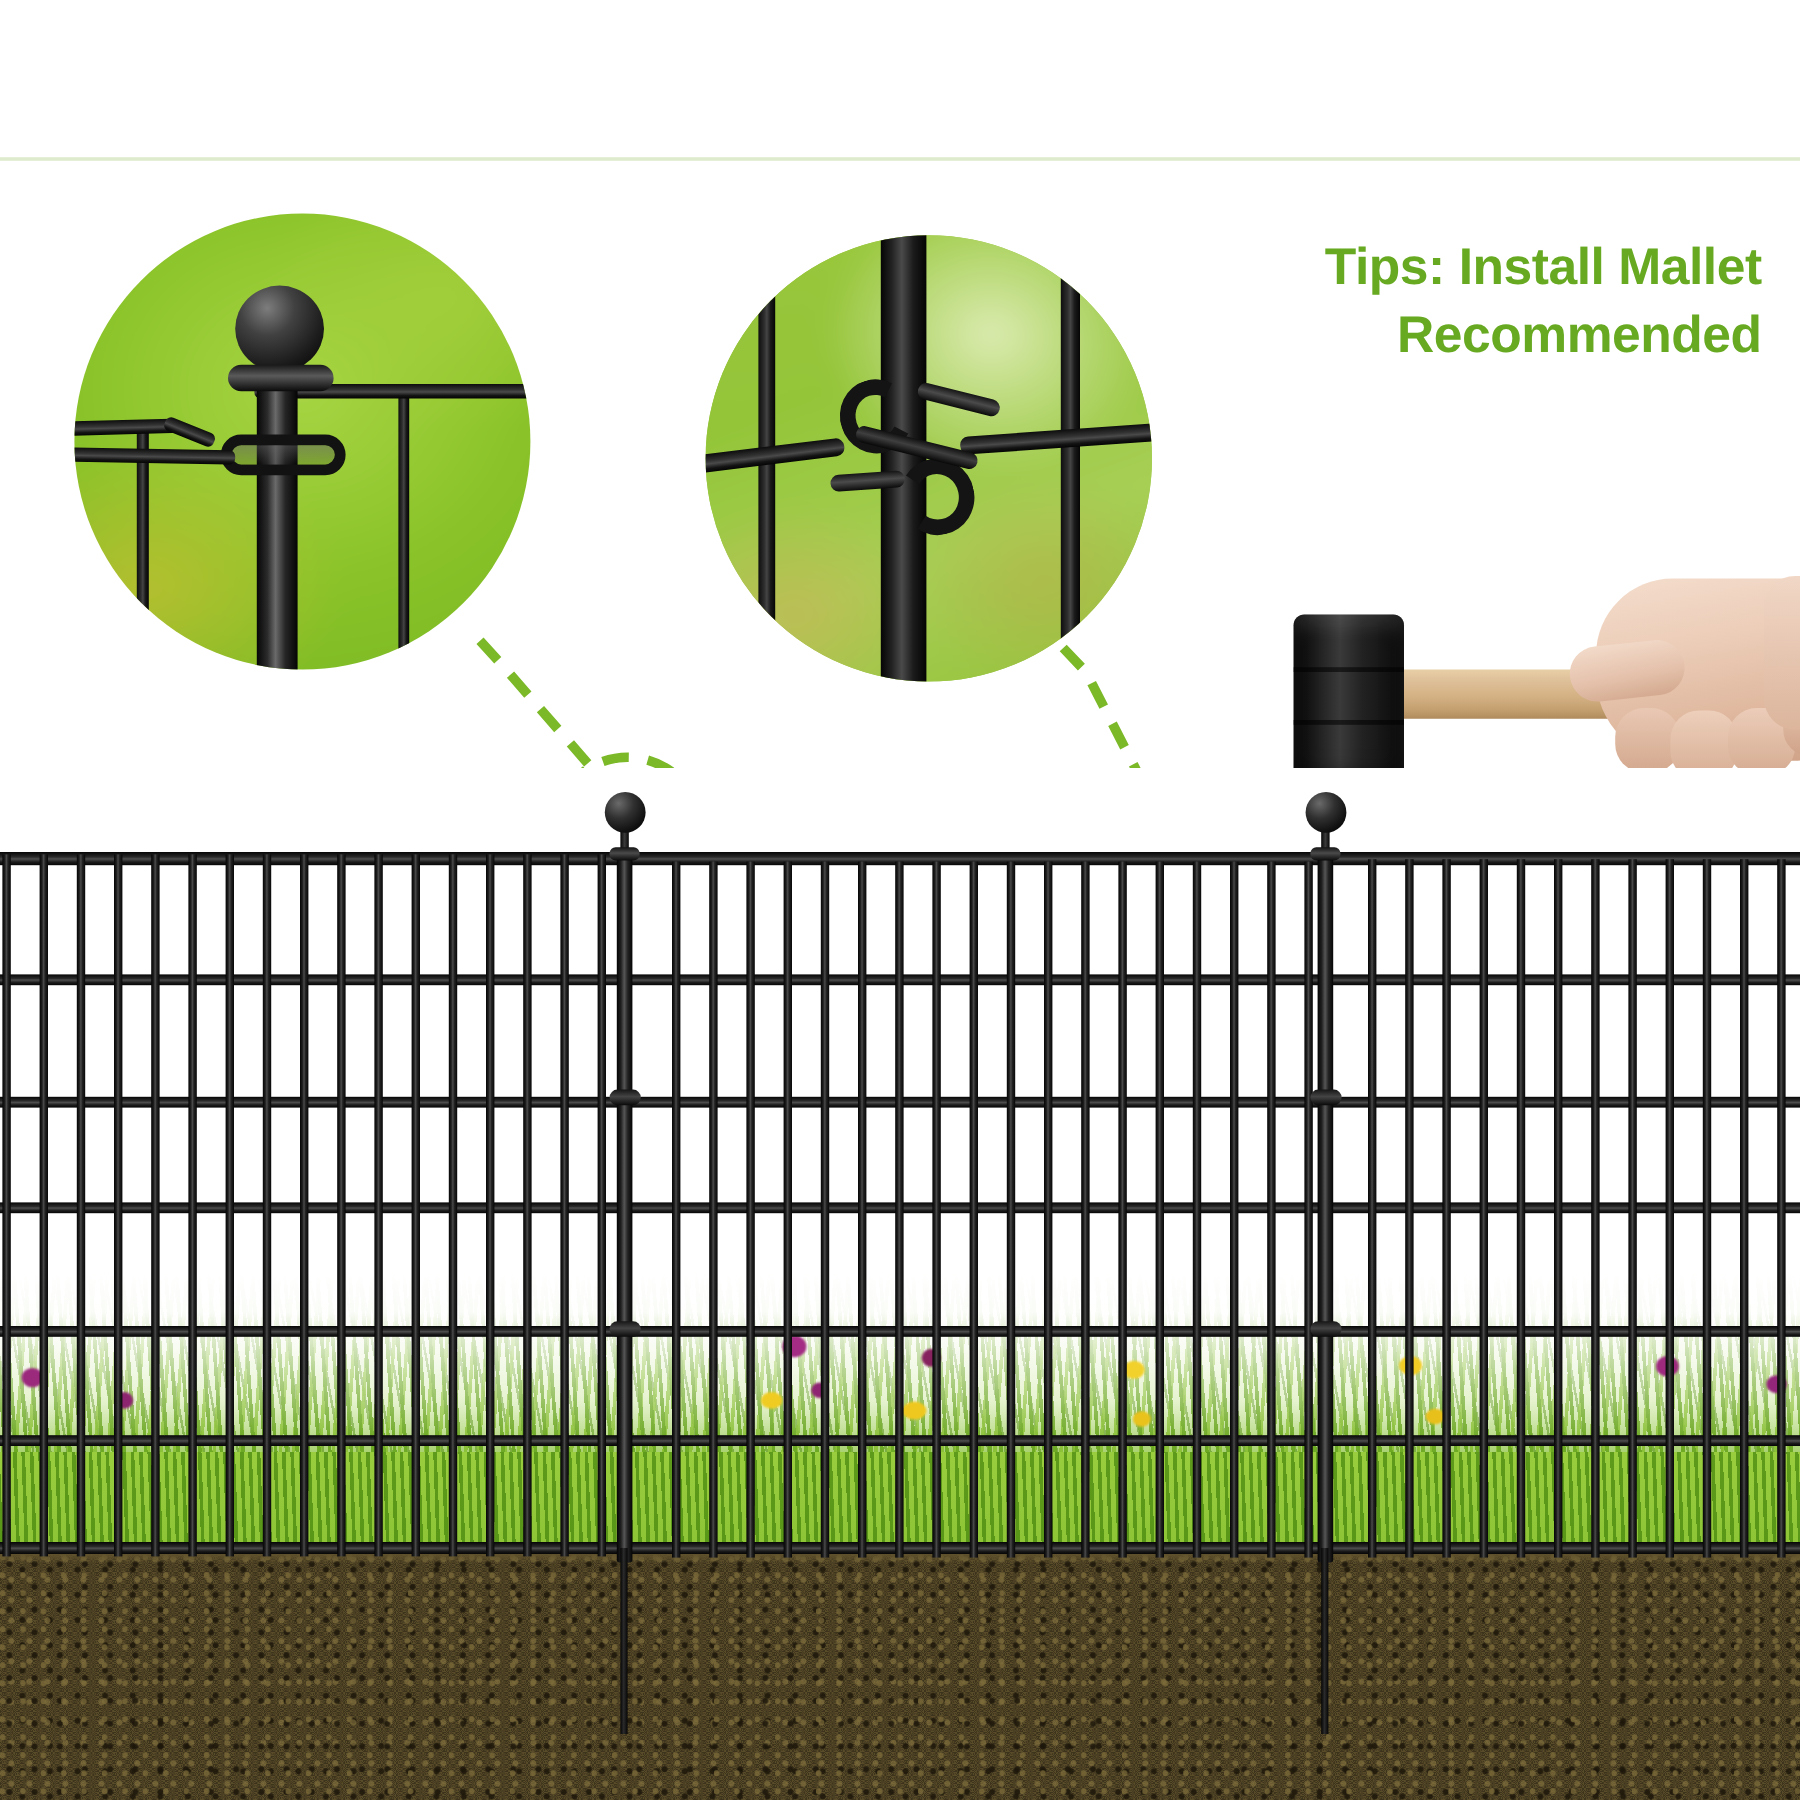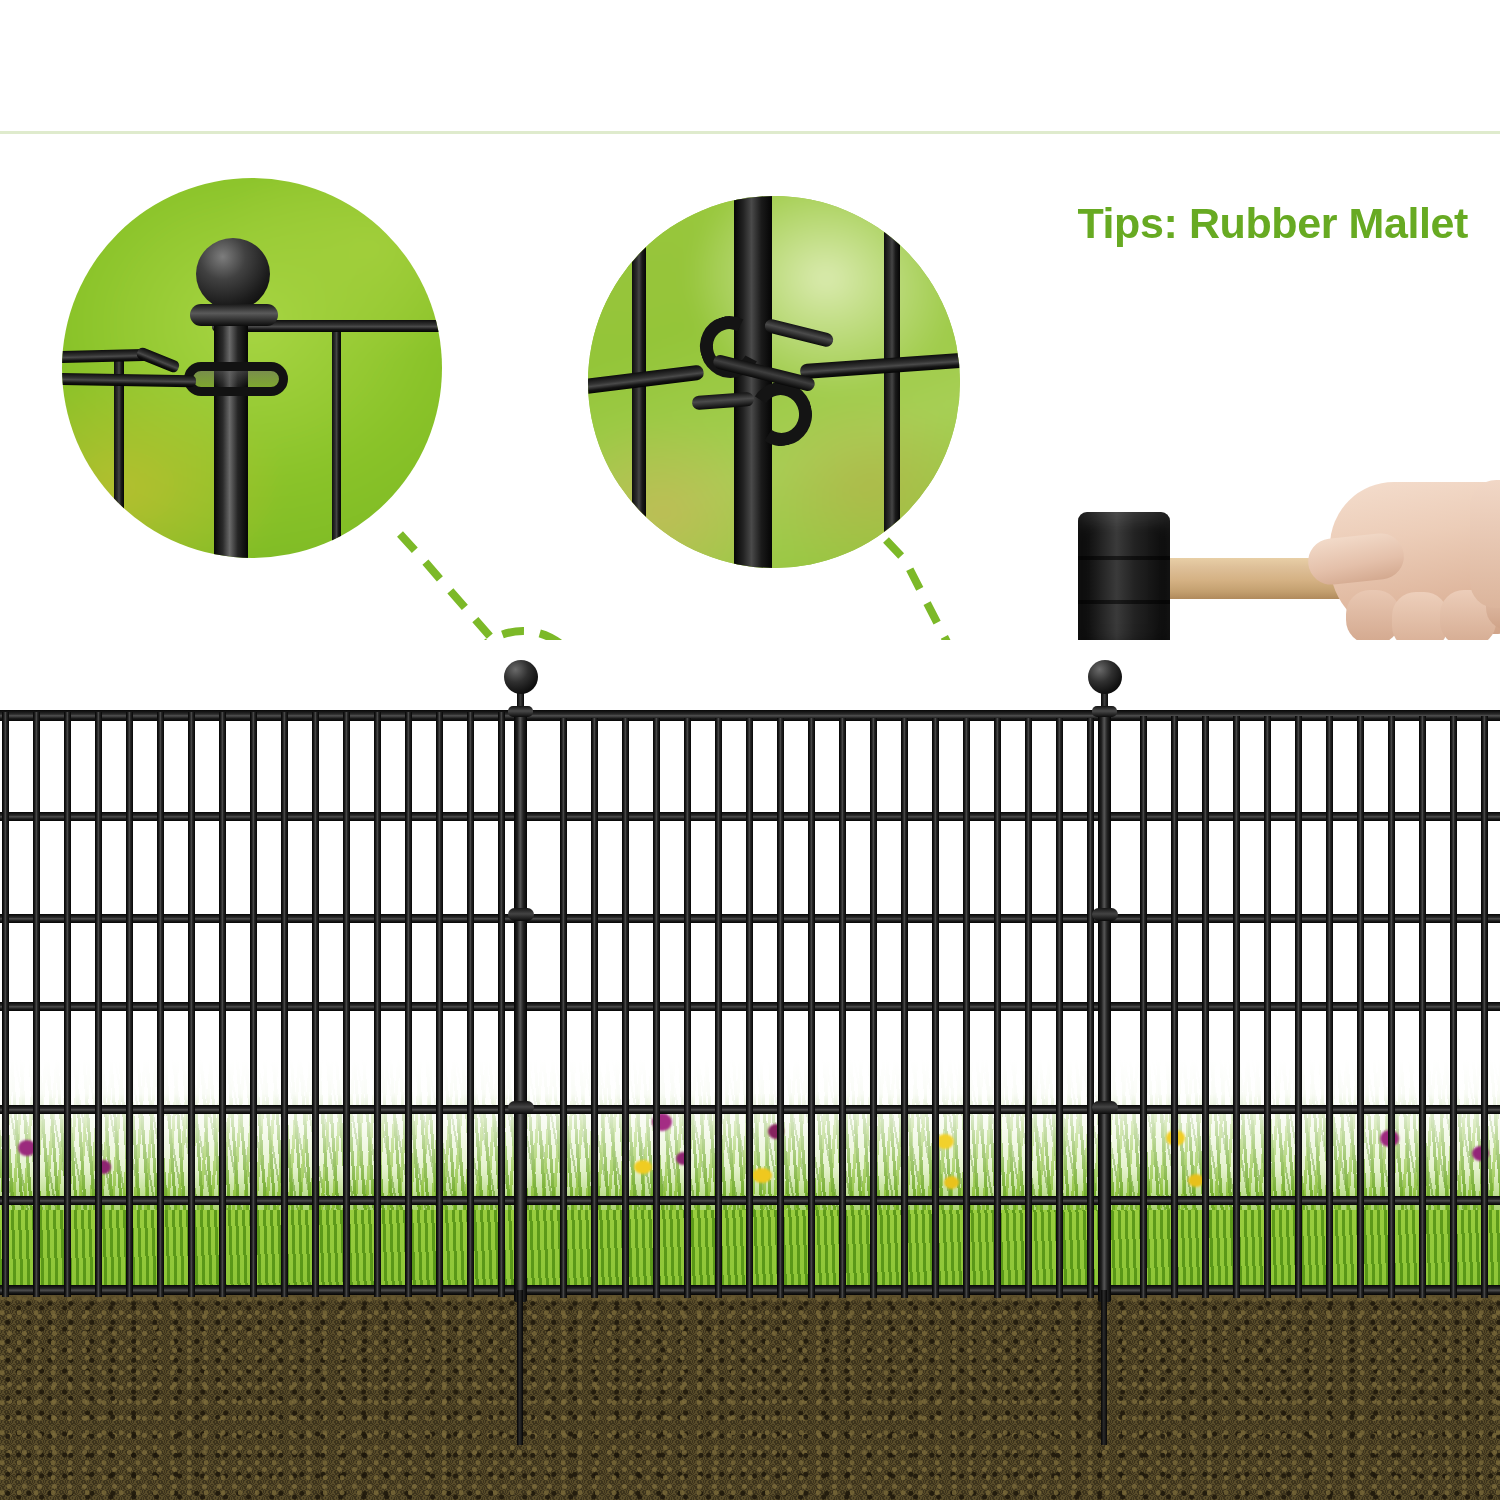--- a/index.html
+++ b/index.html
@@ -162,21 +162,22 @@
   }
 </style>
 </head>
 <body>
 
 <div id="stage">
 
   <div id="banner-underline"></div>
 
   <div id="tips">
-    <span>Tips: Rubber Mallet</span>
+    <span>Tips: Install Mallet</span>
+    <span class="l2">Recommended</span>
   </div>
 
   <div class="callout" style="left:62px;top:178px;width:380px;height:380px;">
     <div class="photo bg-green-1">
       <div class="blurlayer bg-green-1"></div>
     </div>
 
     <div class="vbar" style="left:52px;top:178px;width:10px;height:210px;"></div>
 
     <div class="vbar" style="left:270px;top:148px;width:9px;height:240px;"></div>

